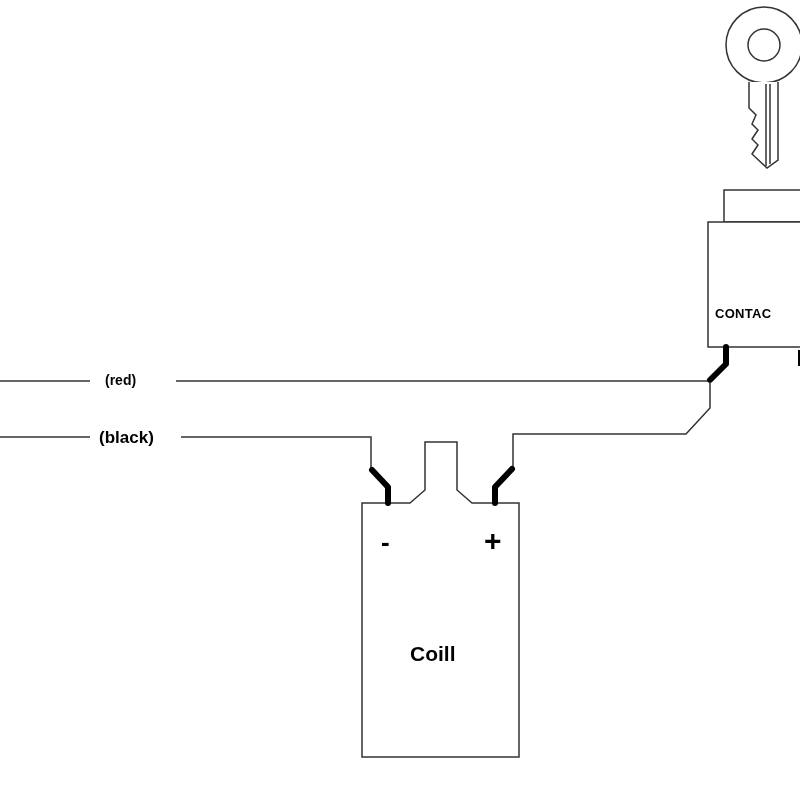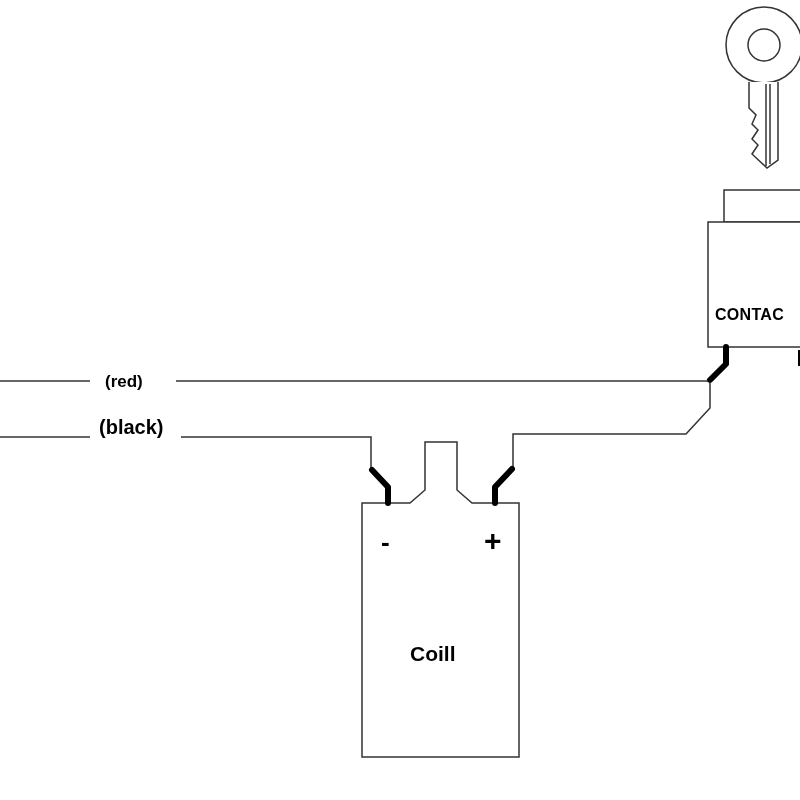--- a/index.html
+++ b/index.html
@@ -1,21 +1,21 @@
 <!DOCTYPE html>
 <html><head>
 <meta charset="utf-8">
 <style>
   html, body { margin:0; padding:0; background:#ffffff; }
   body { width:800px; height:800px; overflow:hidden; position:relative; font-family:"Liberation Sans", sans-serif; }
   svg { position:absolute; left:0; top:0; }
   .lbl { position:absolute; font-weight:bold; color:#000; white-space:nowrap; }
-  #lbl-red { left:105px; top:372px; font-size:17px; }
-  #lbl-black { left:99px; top:416px; font-size:20px; }
-  #lbl-contact { left:715px; top:306px; font-size:16px; letter-spacing:0.3px; }
+  #lbl-red { left:105px; top:372px; font-size:14px; }
+  #lbl-black { left:99px; top:428px; font-size:17px; }
+  #lbl-contact { left:715px; top:306px; font-size:13px; letter-spacing:0.3px; }
   #lbl-coil { left:410px; top:642px; font-size:21px; }
   #lbl-minus { left:381px; top:527px; font-size:26px; }
   #lbl-plus { left:484px; top:524px; font-size:30px; }
 </style>
 </head>
 <body>
 
 <svg width="800" height="800" viewBox="0 0 800 800">
 
   <g fill="#fff" stroke="#333" stroke-width="1.5">

